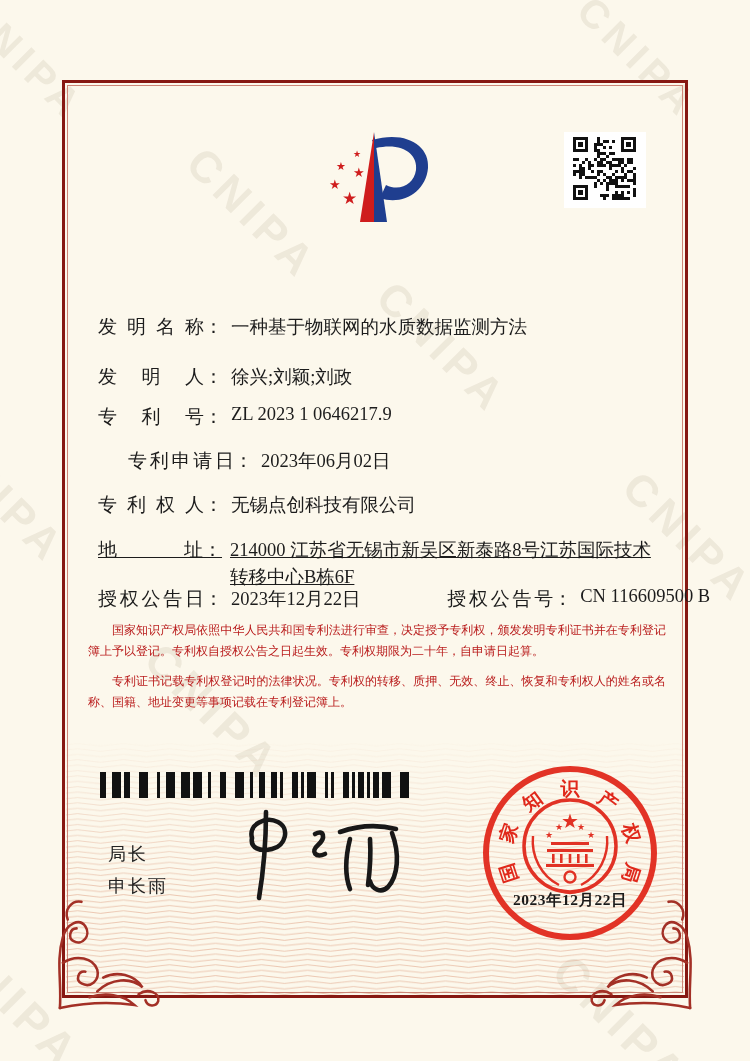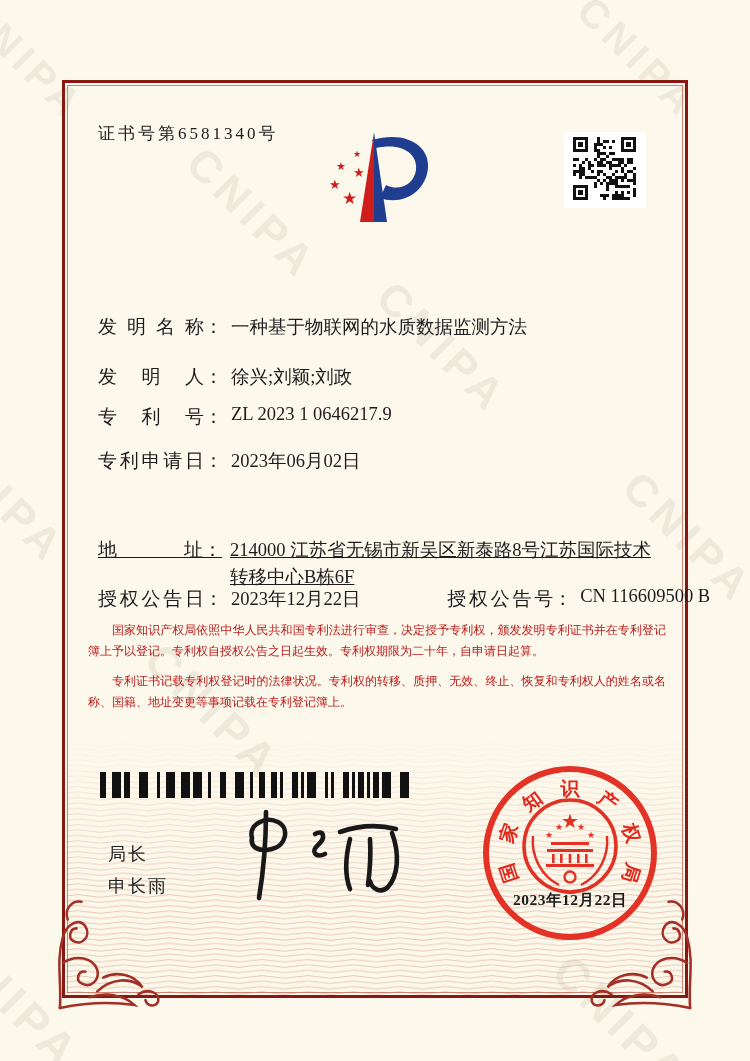--- a/index.html
+++ b/index.html
@@ -91,21 +91,20 @@
         </pattern>
       </defs>
       <rect width="618" height="254" fill="url(#wv)"></rect>
     </svg>
   </div>
 
   <div class="frame">
     <div class="frame-inner"></div>
   </div>
 
-  <div class="cert-no">证书号第6581340号</div>
 
   <div class="logo">
     <svg width="130" height="98" viewBox="0 0 130 98">
       <path d="M56 12 C90 2 114 18 112 40 C110 64 86 78 64 70 L70 57 C84 64 98 56 100 42 C102 26 86 14 60 20 Z" fill="#1f3e8f"></path>
       <path d="M58 4 L44 94 L58 94 Z" fill="#cf1d1d"></path>
       <path d="M58 4 L58 94 L71 94 Z" fill="#1f3e8f"></path>
     </svg>
     <span class="star" style="left:37px;top:22px;font-size:9px;">★</span>
     <span class="star" style="left:20px;top:33px;font-size:11px;">★</span>
     <span class="star" style="left:37px;top:38px;font-size:13px;">★</span>
@@ -259,22 +258,25 @@
 
   <div class="frow" style="top:314px;">
     <span class="flabel">发明名称</span><span class="fcolon">：</span><span class="fvalue">一种基于物联网的水质数据监测方法</span>
   </div>
   <div class="frow" style="top:364px;">
     <span class="flabel">发明人</span><span class="fcolon">：</span><span class="fvalue">徐兴;刘颖;刘政</span>
   </div>
   <div class="frow" style="top:404px;">
     <span class="flabel">专利号</span><span class="fcolon">：</span><span class="fvalue">ZL 2023 1 0646217.9</span>
   </div>
-  <div class="frow" style="top:448px;">
+  <div class="frow" style="top:448px;margin-left:30px;">
     <span class="flabel">专利申请日</span><span class="fcolon">：</span><span class="fvalue">2023年06月02日</span>
+  </div>
+  <div class="frow" style="top:492px;">
+    <span class="flabel">专利权人</span><span class="fcolon">：</span><span class="fvalue">无锡点创科技有限公司</span>
   </div>
   <div class="frow addr" style="top:537px;text-decoration:underline;">
     <span class="flabel">地址</span>
       <span class="fcolon">：</span>
       <span class="fvalue">214000 江苏省无锡市新吴区新泰路8号江苏国际技术转移中心B栋6F</span>
   </div>
   <div class="frow" style="top:586px;">
     <span><span class="flabel">授权公告日</span><span class="fcolon">：</span><span class="fvalue">2023年12月22日</span></span>
     <span class="grp2"><span class="flabel">授权公告号</span><span class="fcolon">：</span><span class="fvalue">CN 116609500 B</span></span>
   </div>

